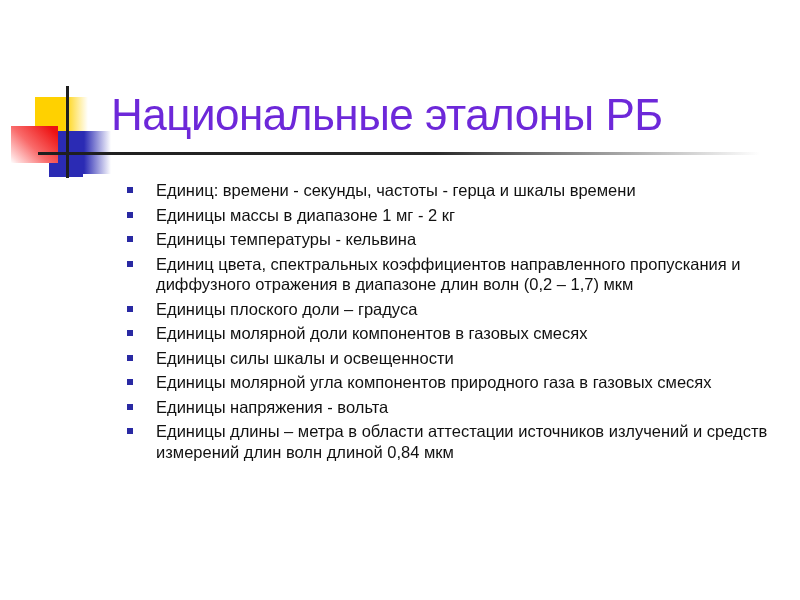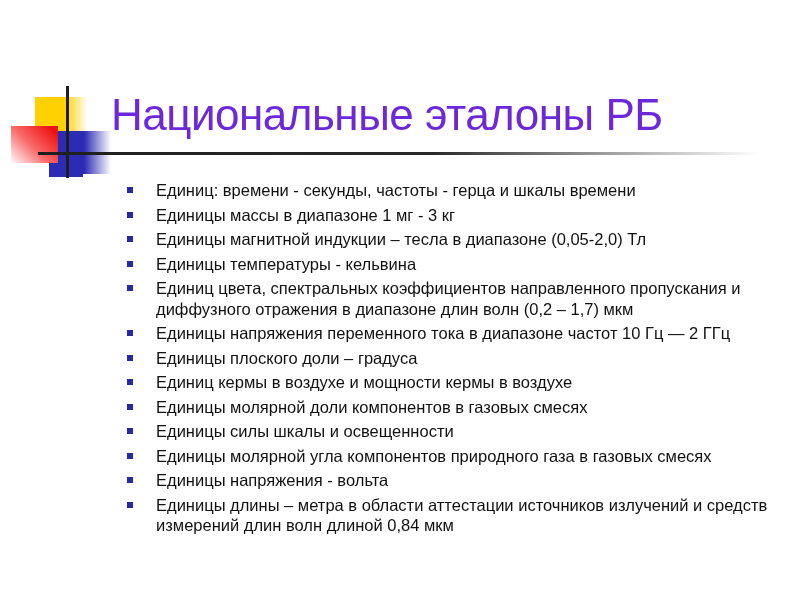--- a/index.html
+++ b/index.html
@@ -95,27 +95,24 @@
   <div class="deco deco-blue-main"></div>
   <div class="deco deco-blue-small"></div>
   <div class="deco deco-red"></div>
   <div class="deco deco-vline"></div>
   <div class="deco deco-hline"></div>
 
   <div class="title">Национальные эталоны РБ</div>
 
   <ul class="bullets">
       <li>Единиц: времени - секунды, частоты - герца и шкалы времени</li>
-      <li>Единицы массы в диапазоне 1 мг - 3 кг</li>
-      <li>Единицы магнитной индукции – тесла в диапазоне (0,05-2,0) Тл</li>
+      <li>Единицы массы в диапазоне 1 мг - 2 кг</li>
       <li>Единицы температуры - кельвина</li>
       <li>Единиц цвета, спектральных коэффициентов направленного пропускания и диффузного отражения в диапазоне длин волн (0,2 – 1,7) мкм</li>
-      <li>Единицы напряжения переменного тока в диапазоне частот 10 Гц — 2 ГГц</li>
       <li>Единицы плоского доли – градуса</li>
-      <li>Единиц кермы в воздухе и мощности кермы в воздухе</li>
       <li>Единицы молярной доли компонентов в газовых смесях</li>
       <li>Единицы силы шкалы и освещенности</li>
       <li>Единицы молярной угла компонентов природного газа в газовых смесях</li>
       <li>Единицы напряжения - вольта</li>
       <li>Единицы длины – метра в области аттестации источников излучений и средств измерений длин волн длиной 0,84 мкм</li>
     </ul>
 
 </div>
 
 </body></html>

